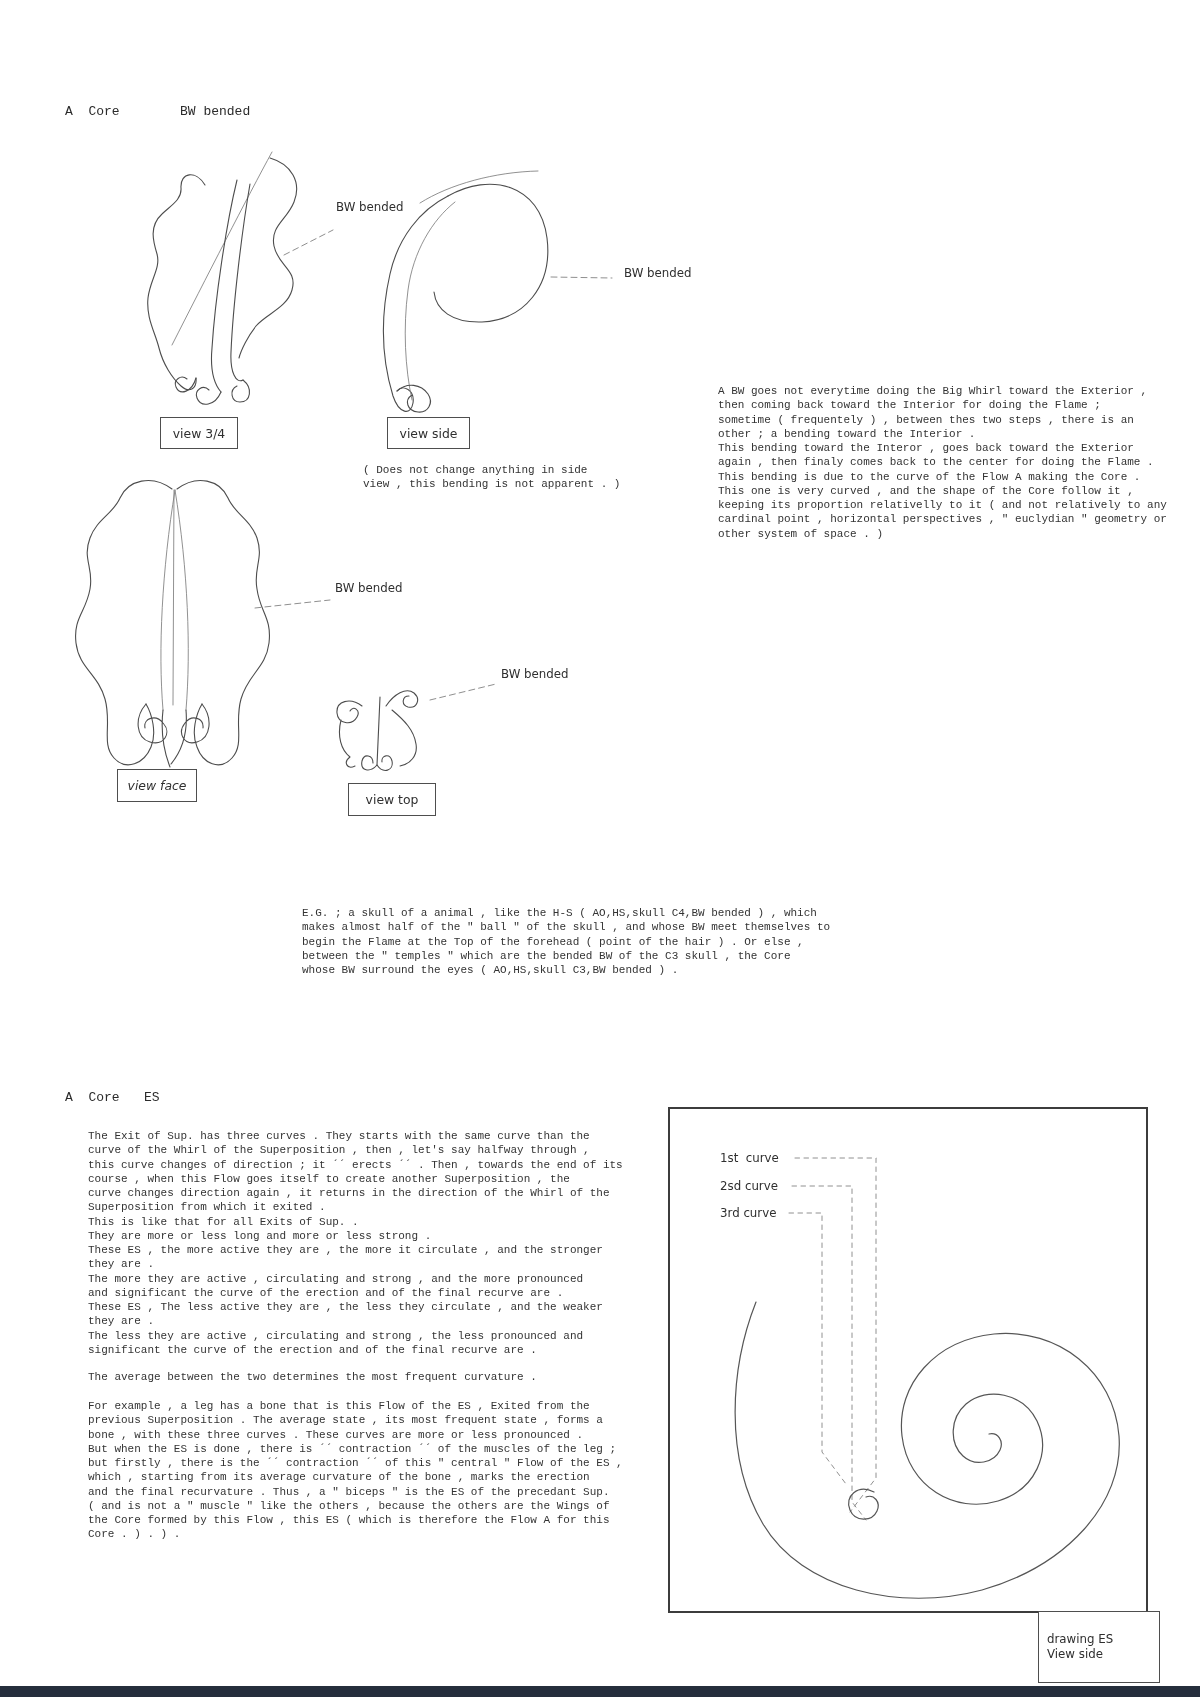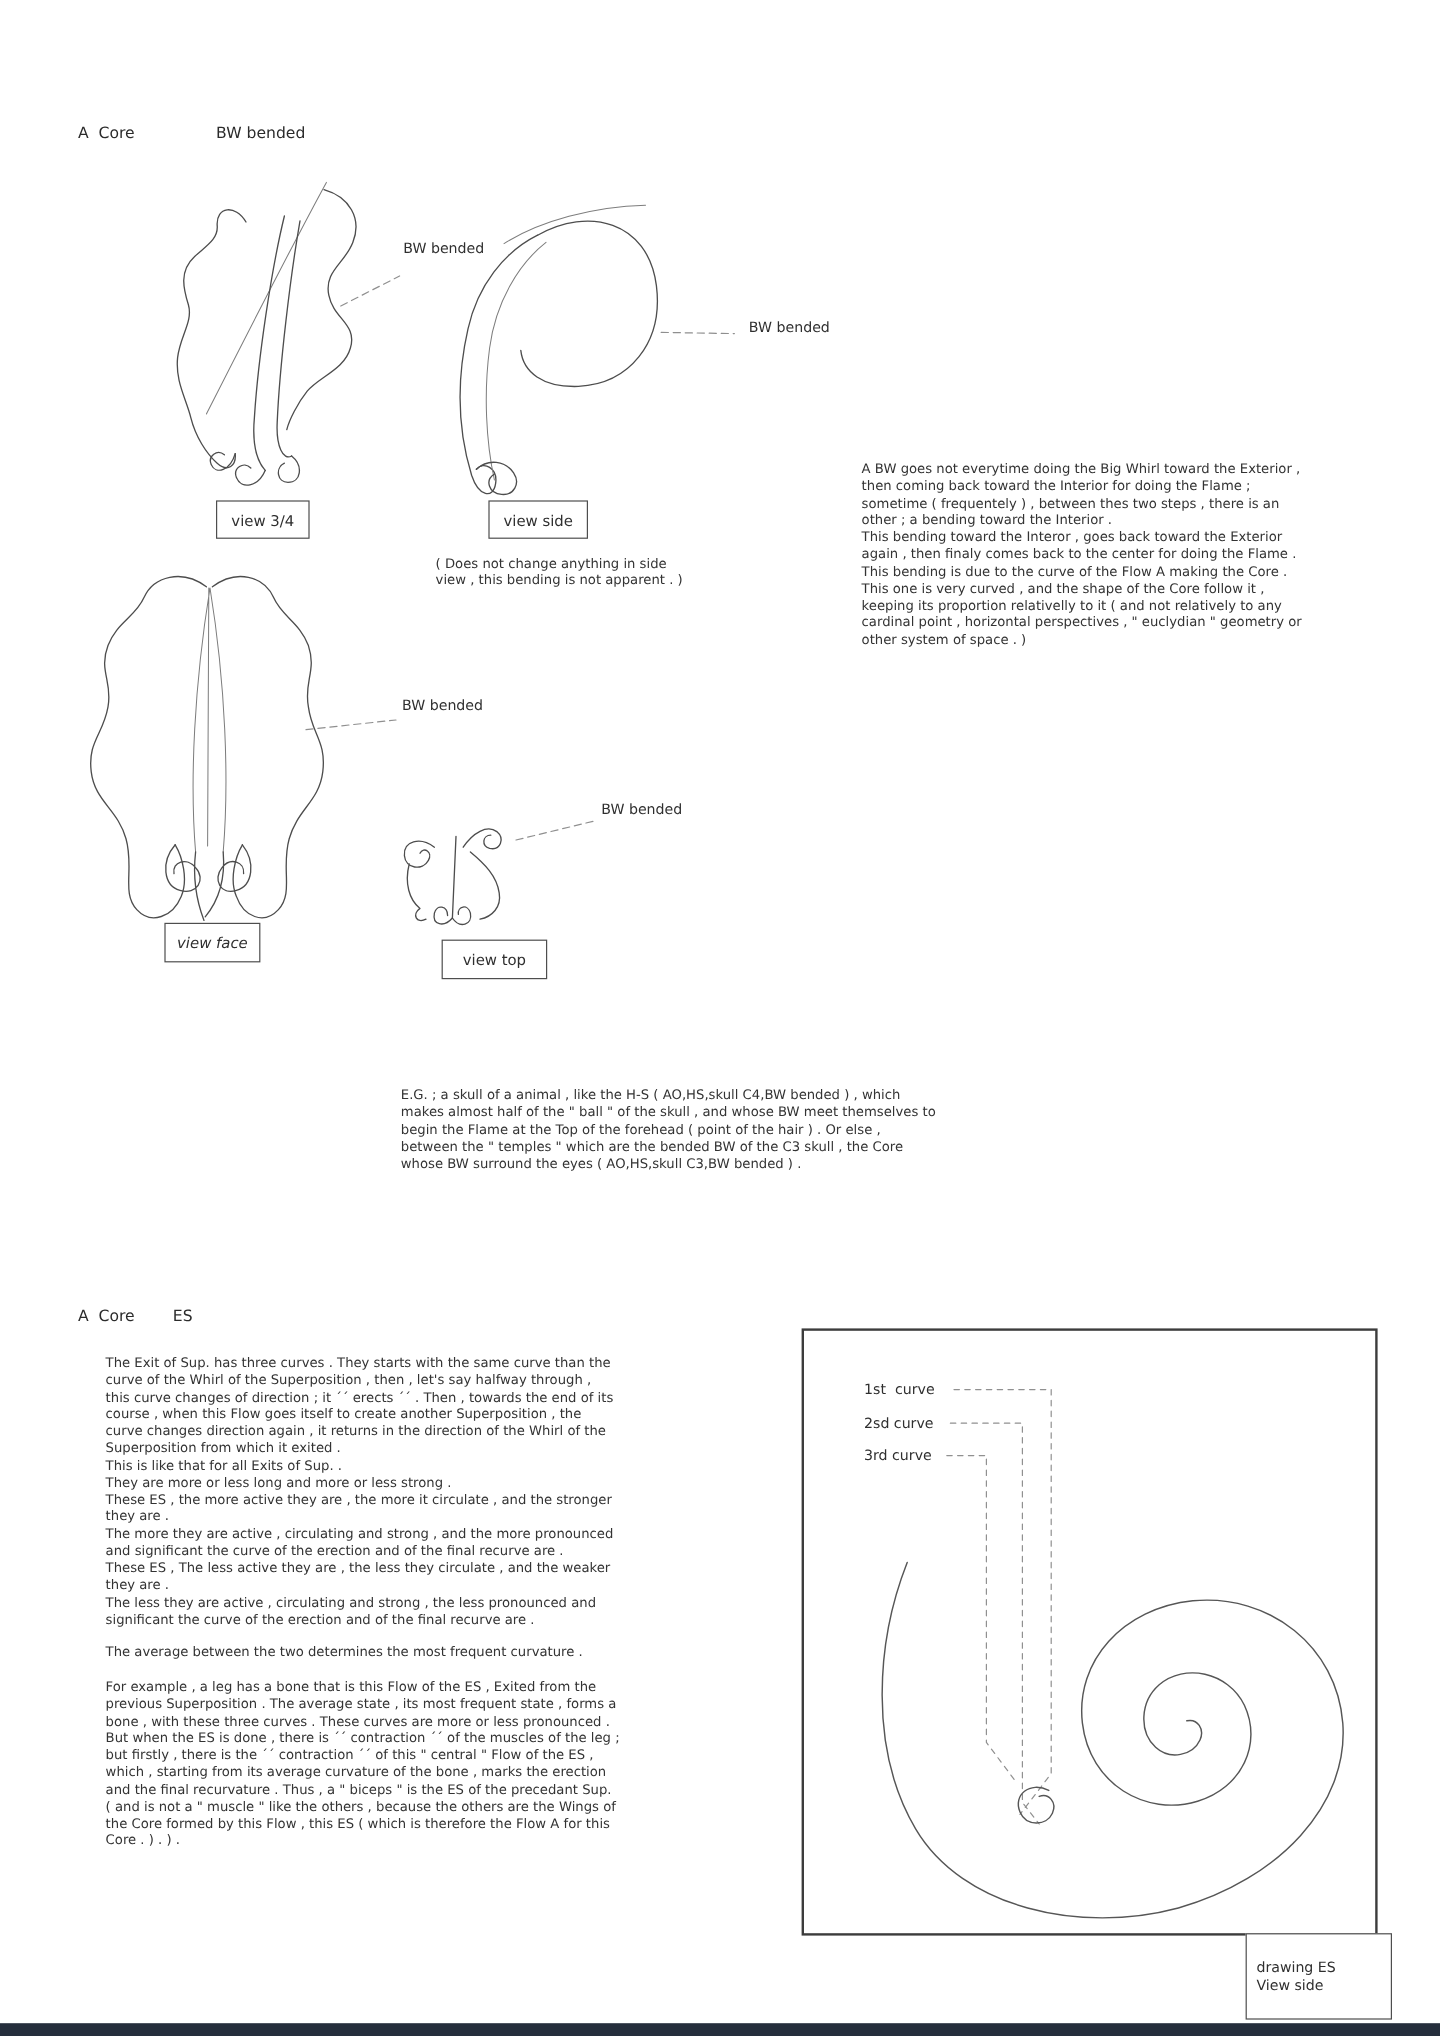--- a/index.html
+++ b/index.html
@@ -1,27 +1,27 @@
 <!DOCTYPE html>
 <html><head>
 <meta charset="utf-8">
 <style>
   html,body{margin:0;padding:0;background:#ffffff;}
   .page{
     position:relative;width:1200px;height:1697px;background:#ffffff;
     font-family:"DejaVu Sans","Liberation Sans",sans-serif;color:#2e2e2e;overflow:hidden;
   }
-  .abs{position:absolute;}
+  .abs{position:absolute;font-family:Liberation Mono, monospace;}
   .pre{white-space:pre;font-size:11px;line-height:14.25px;color:#333;}
   .heading{font-size:13px;color:#2b2b2b;white-space:pre;}
   .lbl{position:absolute;font-size:11.8px;white-space:pre;color:#2f2f2f;}
   .capbox{
     position:absolute;border:1.4px solid #4e4e4e;background:#fff;
     display:flex;align-items:center;justify-content:center;
-    font-size:12.4px;color:#2f2f2f;margin-left:20px;
+    font-size:12.4px;color:#2f2f2f;
   }
   .bigbox{position:absolute;border:2px solid #3c3c3c;background:transparent;}
   .caption-box{
     position:absolute;border:1.5px solid #4e4e4e;background:#fff;
     font-size:11.8px;line-height:15px;padding:20px 8px;white-space:pre;color:#2f2f2f;
   }
   .footer-bar{position:absolute;left:0;bottom:0;width:1200px;height:11px;background:#252e3c;}
   svg.art{position:absolute;left:0;top:0;pointer-events:none;}
   svg.art path{fill:none;stroke-linecap:round;stroke-linejoin:round;}
   .stroke-main{stroke:#4d4d4d;stroke-width:1.1;}
@@ -111,21 +111,21 @@
 cardinal point , horizontal perspectives , " euclydian " geometry or
 other system of space . )</div>
 
   <div class="capbox" style="left:117px;top:769px;width:78px;height:31px;font-style:italic;">
     <span>view face</span>
   </div>
   <div class="capbox" style="left:348px;top:783px;width:86px;height:31px;">
     <span>view top</span>
   </div>
 
-  <div class="abs pre" style="left:302px;top:906px;margin-left:32px;">E.G. ; a skull of a animal , like the H-S ( AO,HS,skull C4,BW bended ) , which
+  <div class="abs pre" style="left:302px;top:906px;">E.G. ; a skull of a animal , like the H-S ( AO,HS,skull C4,BW bended ) , which
 makes almost half of the " ball " of the skull , and whose BW meet themselves to
 begin the Flame at the Top of the forehead ( point of the hair ) . Or else ,
 between the " temples " which are the bended BW of the C3 skull , the Core
 whose BW surround the eyes ( AO,HS,skull C3,BW bended ) .</div>
 
   <div class="abs heading" style="left:65px;top:1090px;">A  Core</div>
   <div class="abs heading" style="left:144px;top:1090px;">ES</div>
 
   <div class="abs pre" style="left:88px;top:1129px;">The Exit of Sup. has three curves . They starts with the same curve than the
 curve of the Whirl of the Superposition , then , let's say halfway through ,

